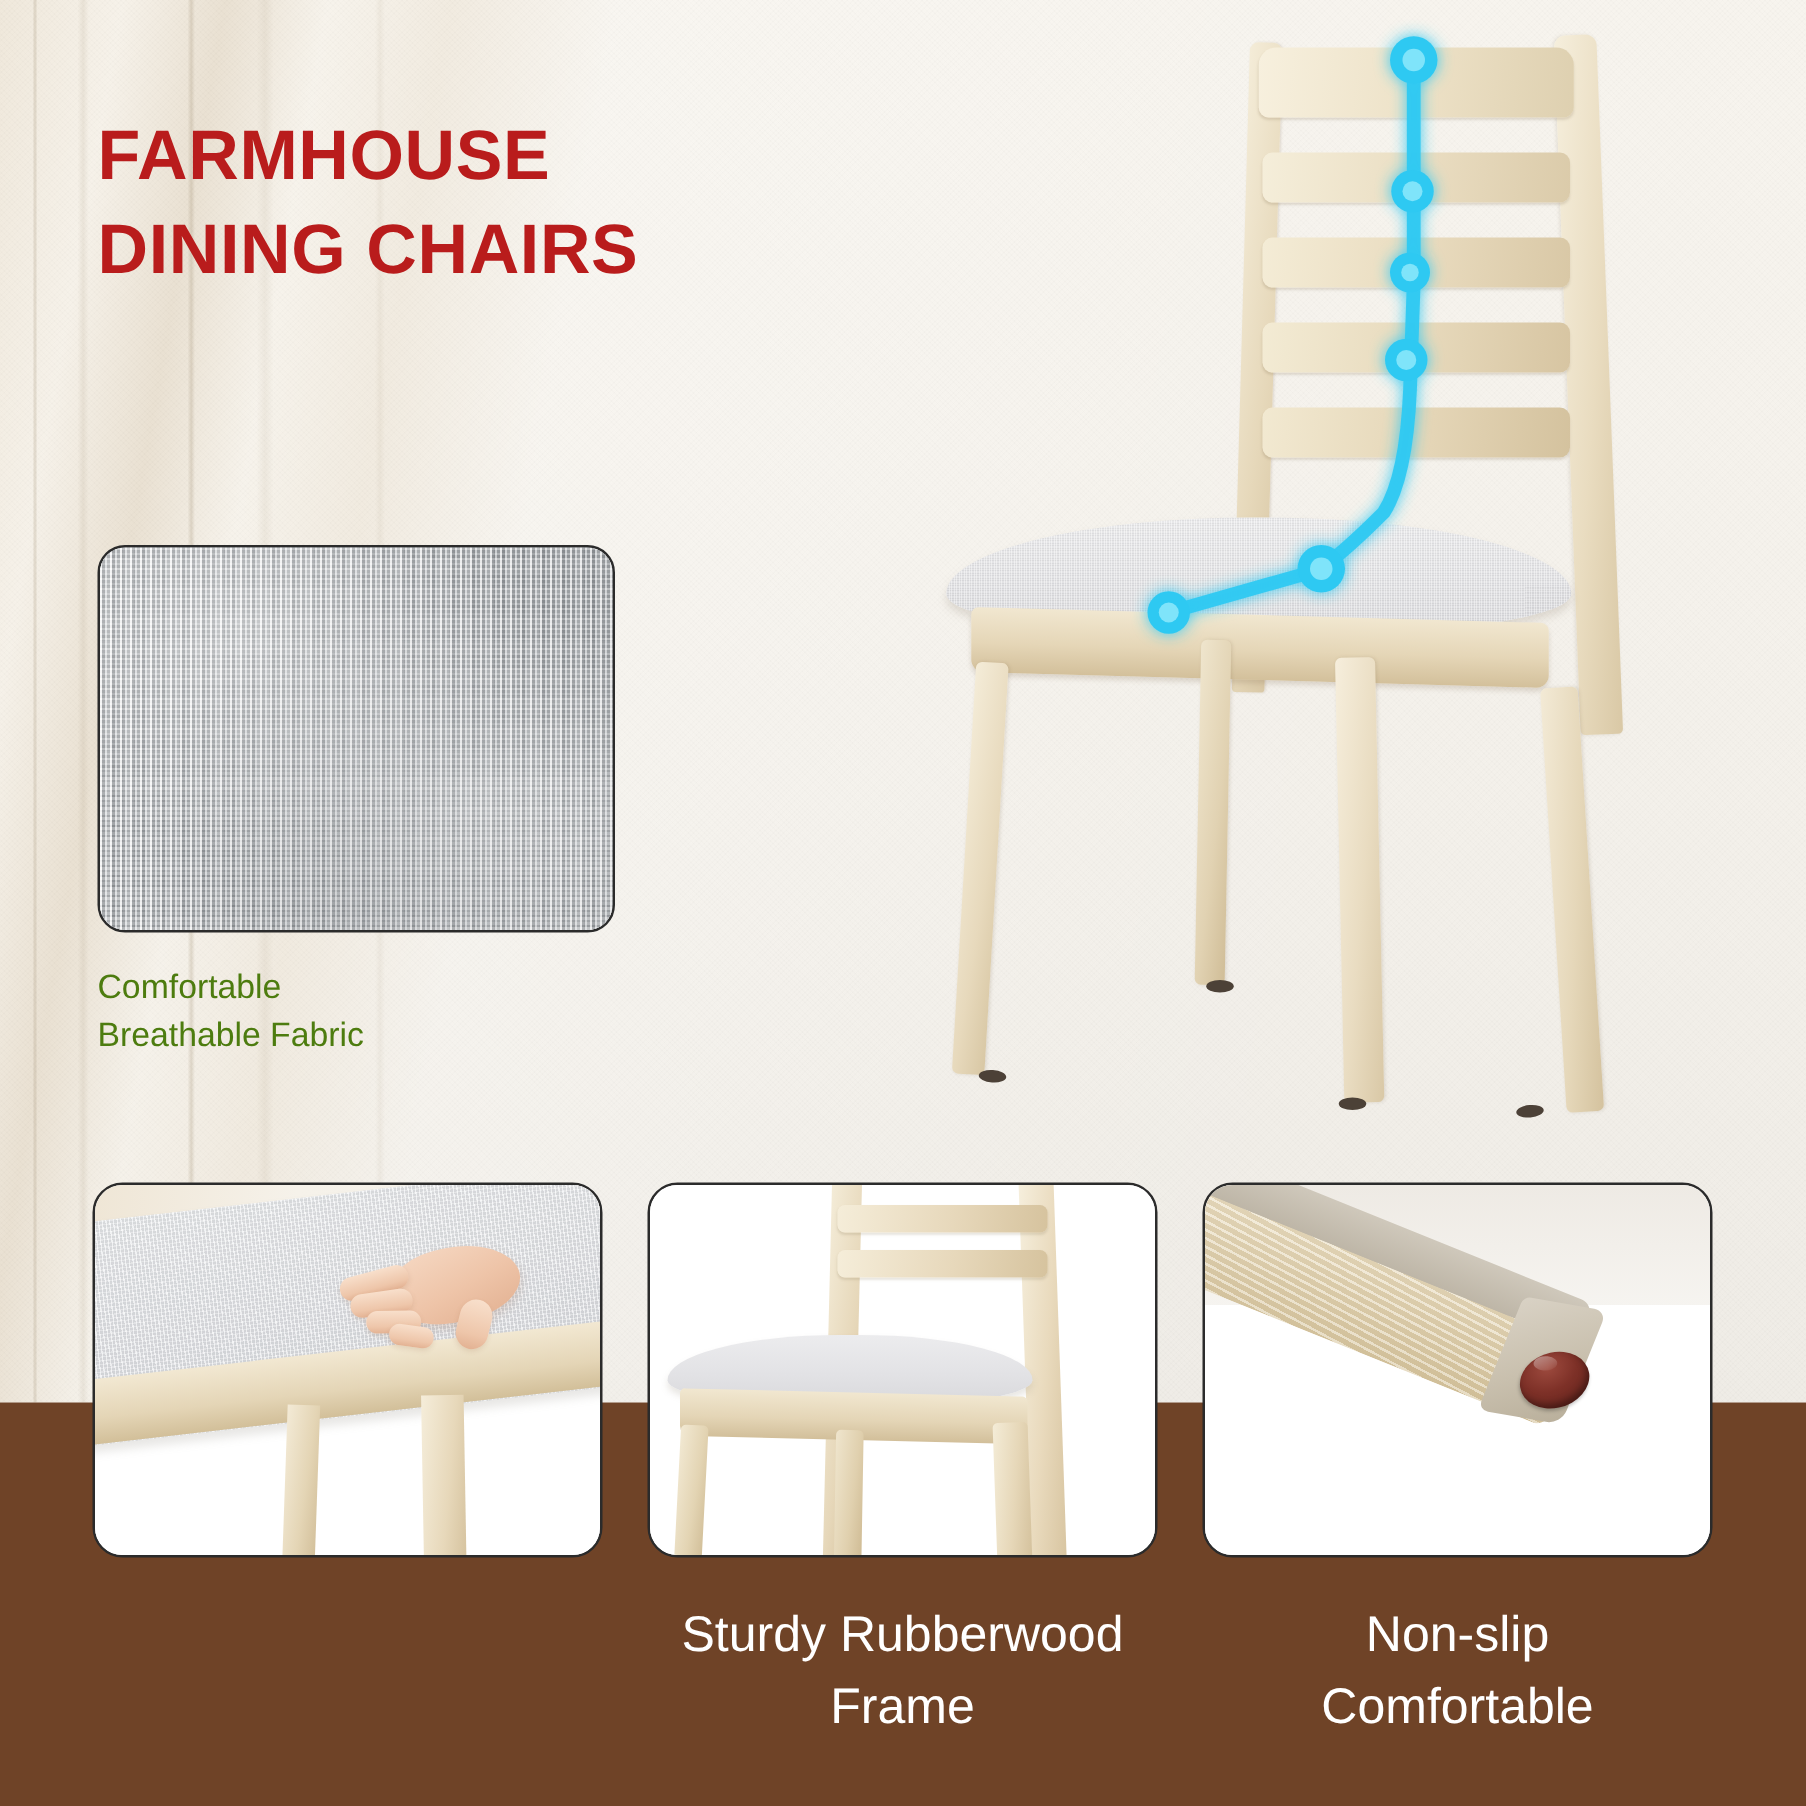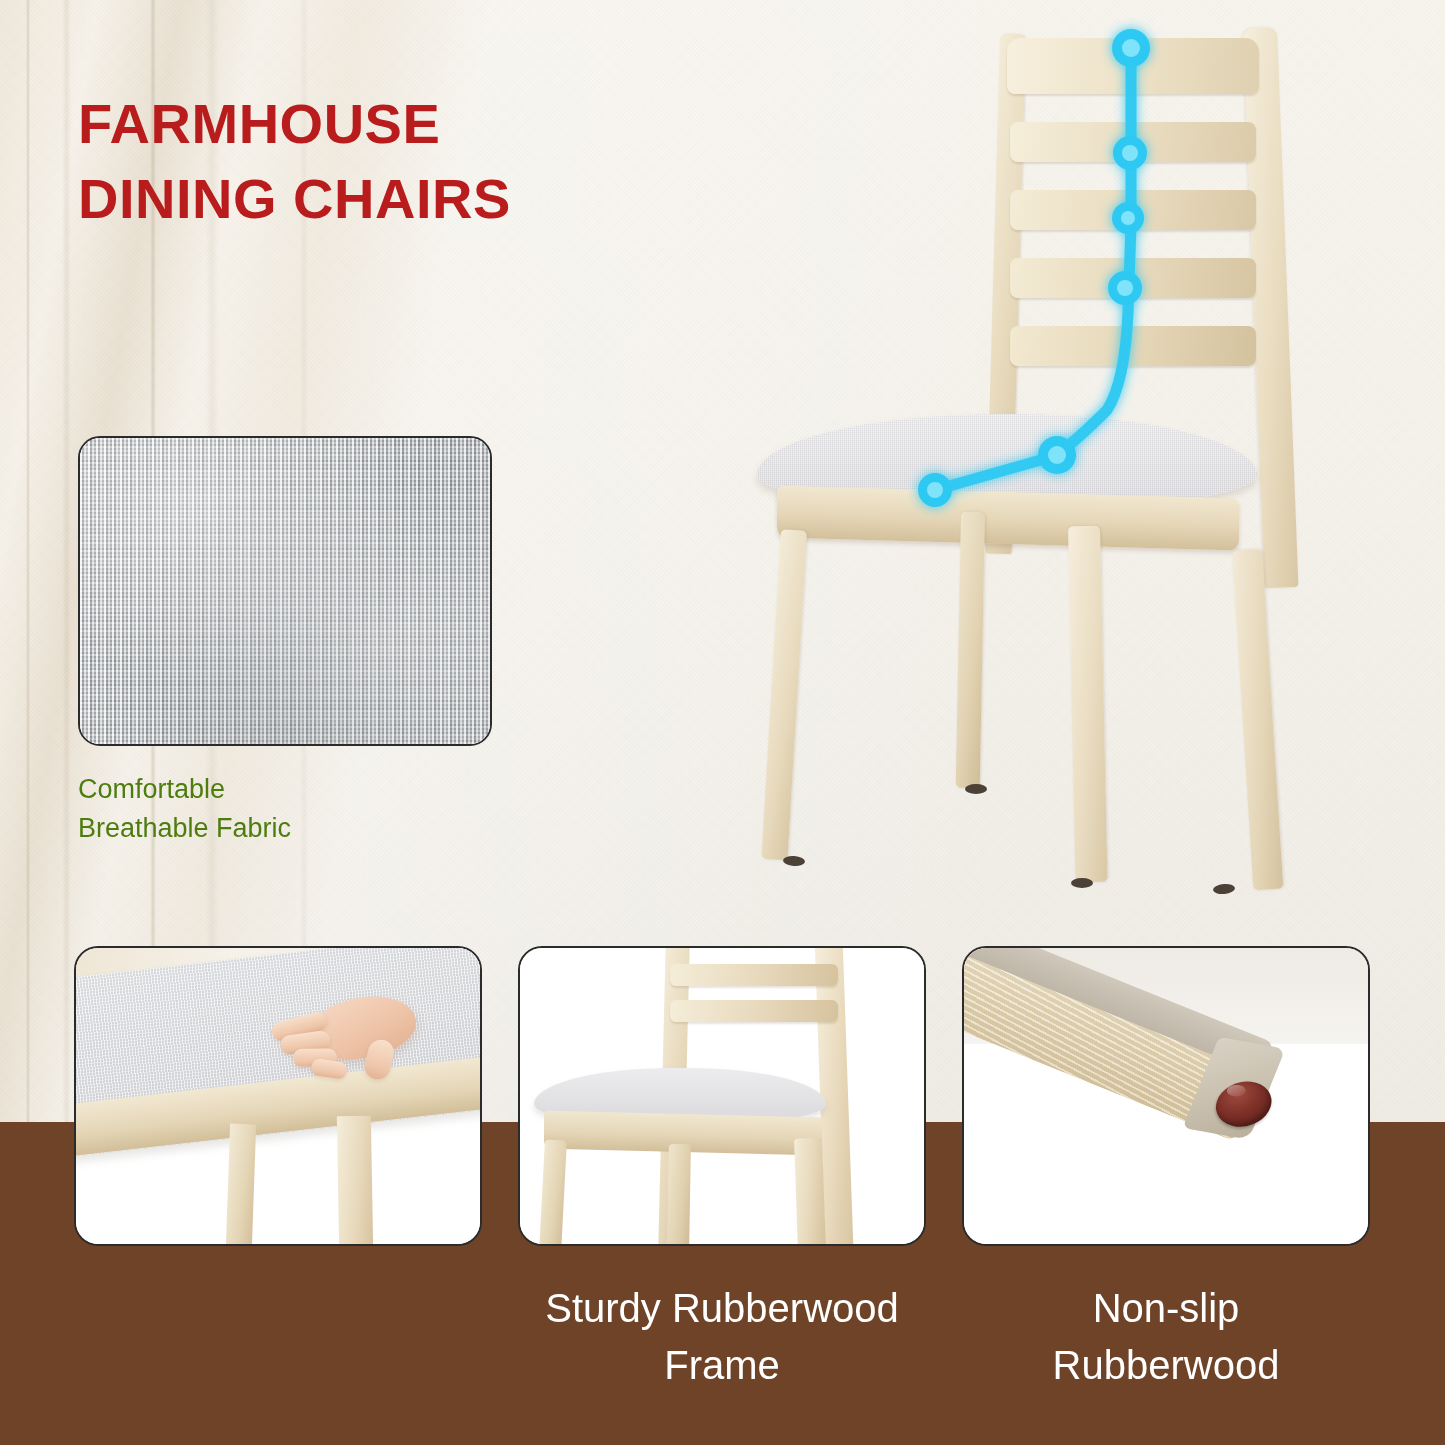--- a/index.html
+++ b/index.html
@@ -453,15 +453,15 @@
     <div class="pn3-wall"></div>
     <div class="pn3-white"></div>
     <div class="pn3-bar">
       <div class="pn3-top"></div>
       <div class="pn3-side"></div>
       <div class="pn3-end"></div>
       <div class="pn3-pad"></div>
     </div>
   </div>
   <div class="panel-caption c3">Non-slip
-Rubberwood</div>
+Comfortable</div>
 
 </div>
 
 </body></html>

